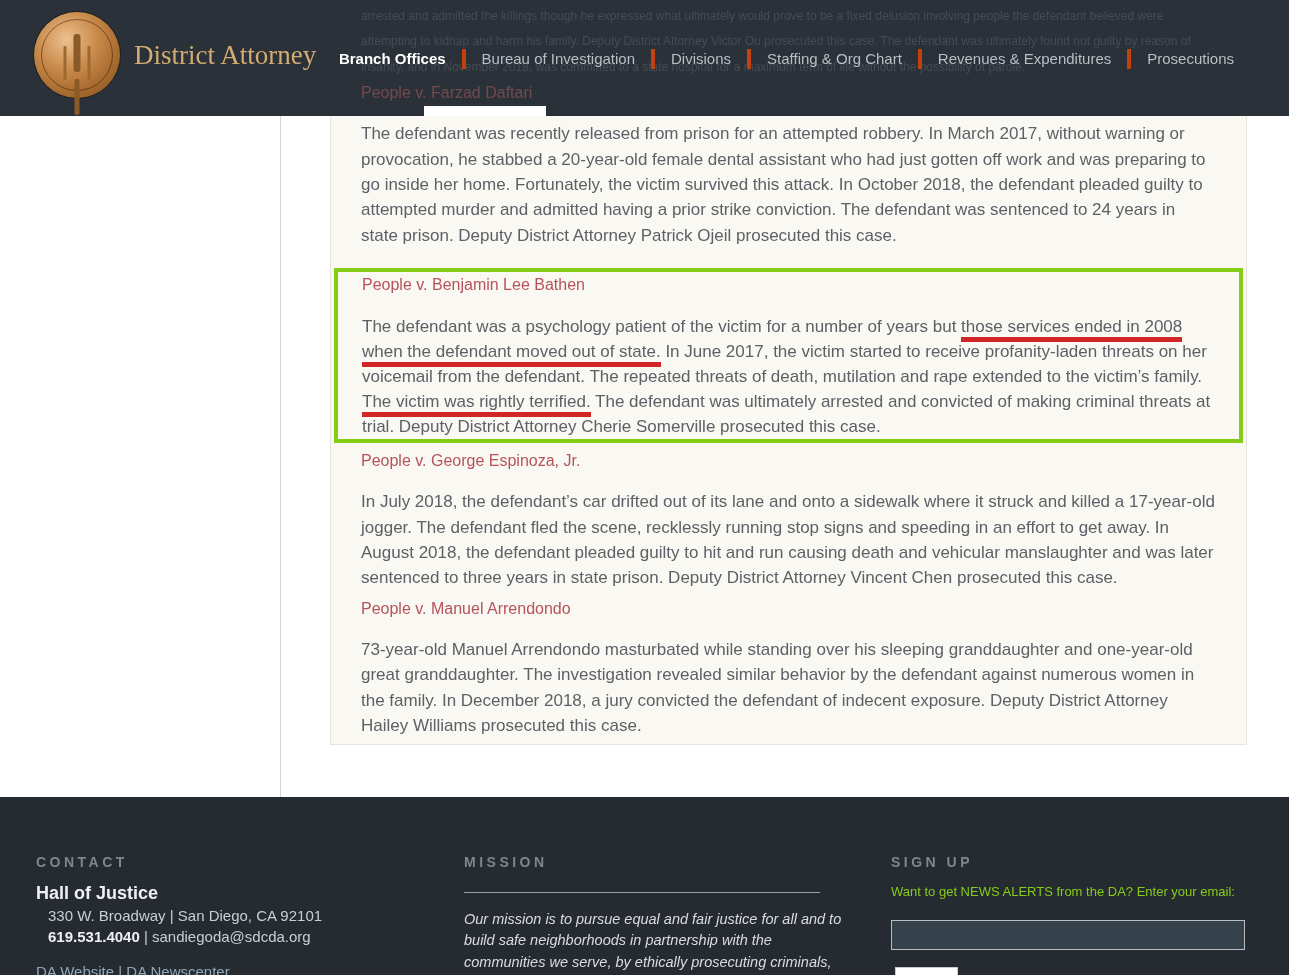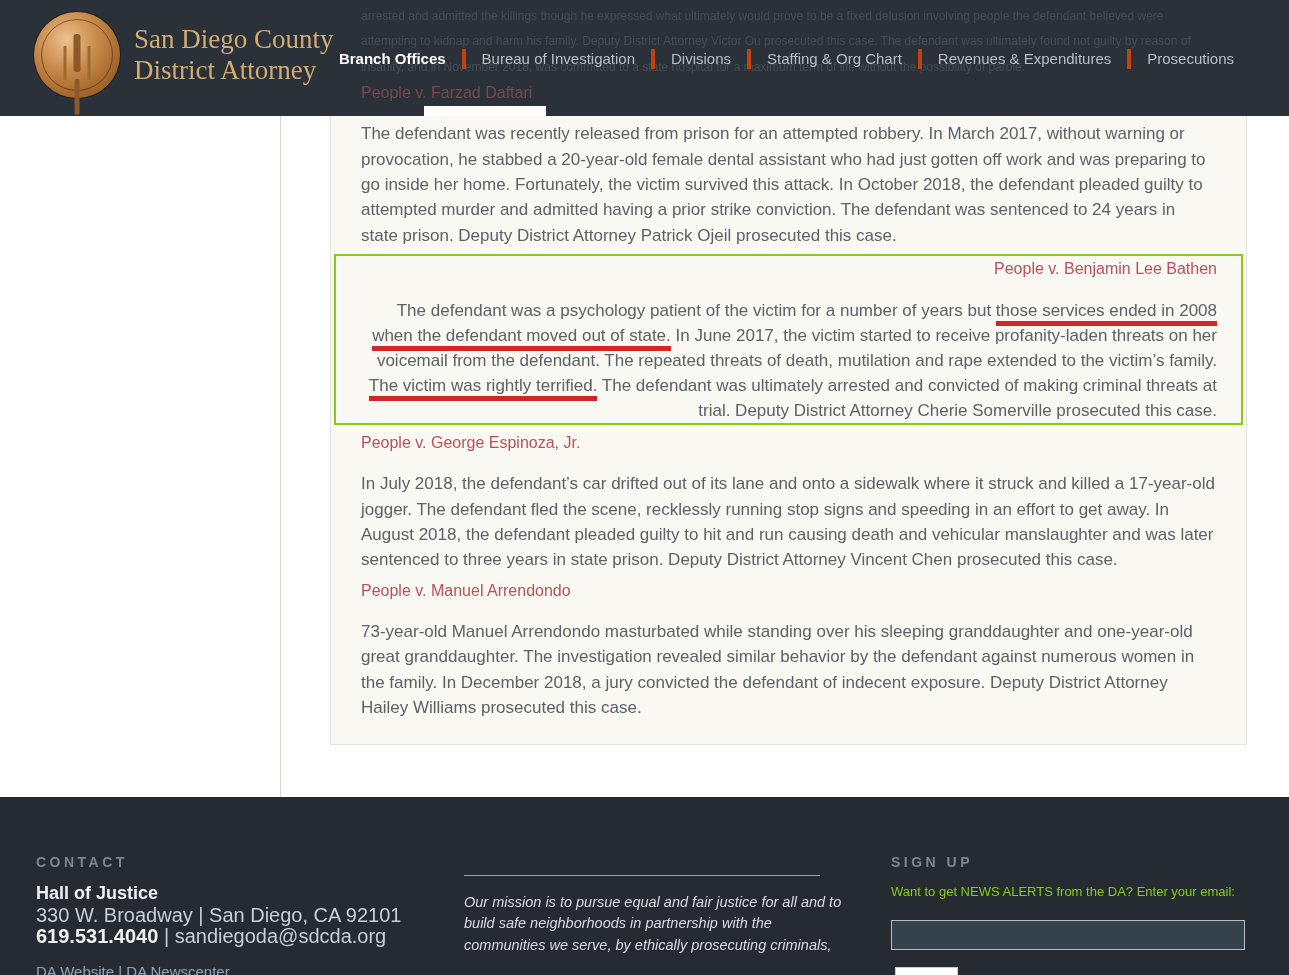--- a/index.html
+++ b/index.html
@@ -16,23 +16,22 @@
     background:#faf8f2;border:1px solid #e7e4dc;box-sizing:border-box;
     padding:0 30px;overflow:hidden;
   }
   .intro{margin:0;padding-top:3px;color:#5c6167;font-size:12px;line-height:25.4px;}
   .case-title{
     margin:10px 0 0;color:#b5525c;font-size:16px;font-weight:400;line-height:16px;cursor:pointer;
   }
   .cases-host > .case-title:first-child{margin-top:5px;}
   .case-body{margin:20px 0 0;color:#5c6167;font-size:17px;line-height:25.4px;}
   .case-box{
-    margin:6px -27px 0;border:2px solid #84cc16;
+    margin:20px -27px 0;border:4px solid #84cc16;
     padding:5px 24px 0;
-    text-align:right;
   }
   .case-box .case-title{margin-top:0;}
   .case-box .case-body{margin-top:21px;line-height:25px;}
   .u{border-bottom:5px solid #d12626;padding-bottom:1px;}
   
   .site-header{
     position:absolute;left:0;top:0;width:1289px;height:116px;
     background:#2b3138;overflow:hidden;z-index:5;
   }
   .ghost{
@@ -69,21 +68,21 @@
   .site-footer{
     position:absolute;left:0;top:797px;width:1289px;height:178px;
     background:#262b32;overflow:hidden;
   }
   .f-heading{color:#80868d;font-size:14px;font-weight:700;letter-spacing:3.5px;line-height:17px;margin:0;}
   .f-col{position:absolute;top:57px;}
   .f-col.c1{left:36px;width:400px;}
   .f-col.c2{left:464px;width:392px;}
   .f-col.c3{left:891px;width:354px;}
   .contact-org{color:#eef1f3;font-weight:700;font-size:18px;margin-top:12px;line-height:21.5px;}
-  .contact-line{color:#c9ced3;font-size:20px;line-height:21.5px;}
+  .contact-line{color:#c9ced3;font-size:15px;line-height:21.5px;margin-left:12px;}
   .contact-line .b{color:#eef1f3;font-weight:700;}
   .footer-links{position:absolute;left:36px;top:166px;color:#8fa8b8;font-size:15px;}
   .footer-links .lnk{text-decoration:underline;cursor:pointer;}
   .mission-rule{width:356px;height:1px;background:#9aa0a5;border:none;margin:21px 0 0;}
   .mission-text{color:#d9dce0;font-size:14.5px;font-style:italic;line-height:21.3px;margin:16px 0 0;width:392px;}
   .signup-prompt{color:#84cc16;font-size:13px;margin-top:10px;line-height:21px;}
   .signup-input{
     display:block;margin-top:18px;width:354px;height:30px;box-sizing:border-box;
     background:#36424b;border:1px solid #b9bec2;color:#e3e6e9;font-size:14px;padding:0 8px;outline:none;
   }
@@ -117,21 +116,20 @@
   <div class="content-box ghost">
     <p class="intro">arrested and admitted the killings though he expressed what ultimately would prove to be a fixed delusion involving people the defendant believed were attempting to kidnap and harm his family. Deputy District Attorney Victor Ou prosecuted this case. The defendant was ultimately found not guilty by reason of insanity, and in November 2018, was committed to a state hospital for a maximum term of life without the possibility of parole.</p>
     <div class="cases-host">
         <h3 class="case-title">People v. Farzad Daftari</h3>
       </div>
   </div>
   <div class="active-indicator"></div>
   <div class="logo">
     <div class="seal"></div>
     <div class="logo-text">
-      <div>San Diego County</div>
       <div>District Attorney</div>
     </div>
   </div>
   <nav class="main-nav">
       <span class="nav-item active">Branch Offices</span>
       <span class="nav-item">Bureau of Investigation</span>
       <span class="nav-item">Divisions</span>
       <span class="nav-item">Staffing &amp; Org Chart</span>
       <span class="nav-item">Revenues &amp; Expenditures</span>
       <span class="nav-item">Prosecutions</span>
@@ -144,20 +142,21 @@
     <div class="contact-org">Hall of Justice</div>
     <div class="contact-line">330 W. Broadway | San Diego, CA 92101</div>
     <div class="contact-line">
       <span class="b">619.531.4040</span><span> | </span><span>sandiegoda@sdcda.org</span>
     </div>
   </div>
   <div class="footer-links">
     <span class="lnk">DA Website</span><span> | </span><span class="lnk">DA Newscenter</span>
   </div>
   <div class="f-col c2">
+    <h4 class="f-heading">MISSION</h4>
     <hr class="mission-rule">
     <p class="mission-text">Our mission is to pursue equal and fair justice for all and to build safe neighborhoods in partnership with the communities we serve, by ethically prosecuting criminals,</p>
   </div>
   <div class="f-col c3">
     <h4 class="f-heading">SIGN UP</h4>
     <div class="signup-prompt">Want to get NEWS ALERTS from the DA? Enter your email:</div>
     <input class="signup-input" type="text" value="" style="">
     <button class="signup-btn"></button>
   </div>
 </div>

